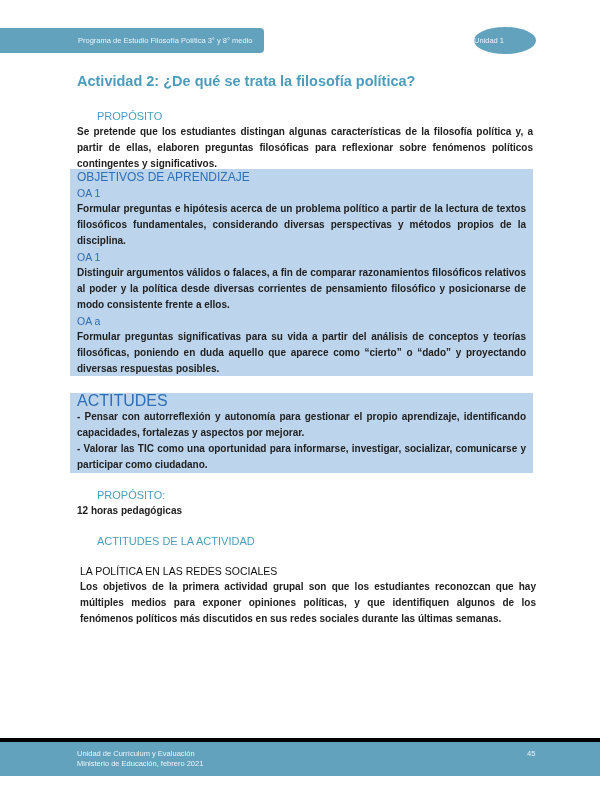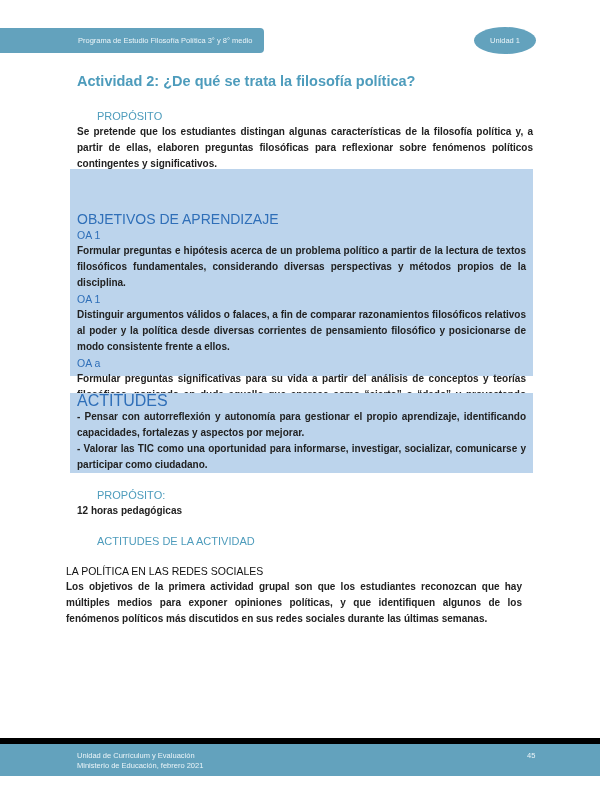--- a/index.html
+++ b/index.html
@@ -24,21 +24,21 @@
       white-space: nowrap;
     }
     .unit-badge {
       position: absolute; left: 474px; top: 27px;
       width: 62px; height: 27px;
       background: #63a2bd;
       border-radius: 50%;
       color: #eaf4f8;
       font-size: 7.5px;
       line-height: 27px;
-      text-align: center;
+      text-align: left;
     }
 
     .title {
       position: absolute; left: 77px; top: 73px;
       font-size: 14.5px;
       color: #4e9cbc;
       white-space: nowrap;
     }
 
     .section-label {
@@ -57,48 +57,48 @@
 
     .proposito { position: absolute; left: 77px; top: 108px; width: 456px; }
     .proposito .section-label { line-height: 16px; }
 
     .oa-box {
       position: absolute; left: 70px; top: 169px;
       width: 463px; height: 207px;
       background: #bcd4ec;
       padding: 0 7px;
     }
-    .oa-box .box-heading { color: #2f6fb8; font-size: 14px; line-height: 16px; margin-top: 42px; }
+    .oa-box .box-heading { color: #2f6fb8; font-size: 12px; line-height: 16px; }
     .oa-box .oa-code { color: #2f6fb8; font-size: 10.5px; line-height: 16px; }
 
     .act-box {
       position: absolute; left: 70px; top: 393px;
       width: 463px; height: 80px;
       background: #bcd4ec;
       padding: 0 7px;
     }
     .act-box .box-heading { color: #2f6fb8; font-size: 16px; line-height: 16px; }
 
     .duracion { position: absolute; left: 77px; top: 487px; width: 456px; }
     .duracion .section-label { line-height: 16px; }
 
     .desarrollo { position: absolute; left: 77px; top: 533px; }
     .desarrollo .section-label { line-height: 16px; }
 
-    .politica { position: absolute; left: 66px; top: 563px; width: 456px; }
+    .politica { position: absolute; left: 80px; top: 563px; width: 456px; }
     .politica .subhead {
       font-size: 10.5px; line-height: 16px; color: #111111;
       text-decoration: none;
     }
 
     .footer-bar {
       position: absolute; left: 0; top: 738px;
       width: 600px; height: 38px;
       background: #63a2bd;
-      border-top: 6px solid #000000;
+      border-top: 4px solid #000000;
       color: #eaf4f8;
       font-size: 7.5px;
     }
     .footer-left {
       position: absolute; left: 77px; top: 7px;
       line-height: 10px;
     }
     .footer-page {
       position: absolute; left: 527px; top: 7px;
       line-height: 10px;

